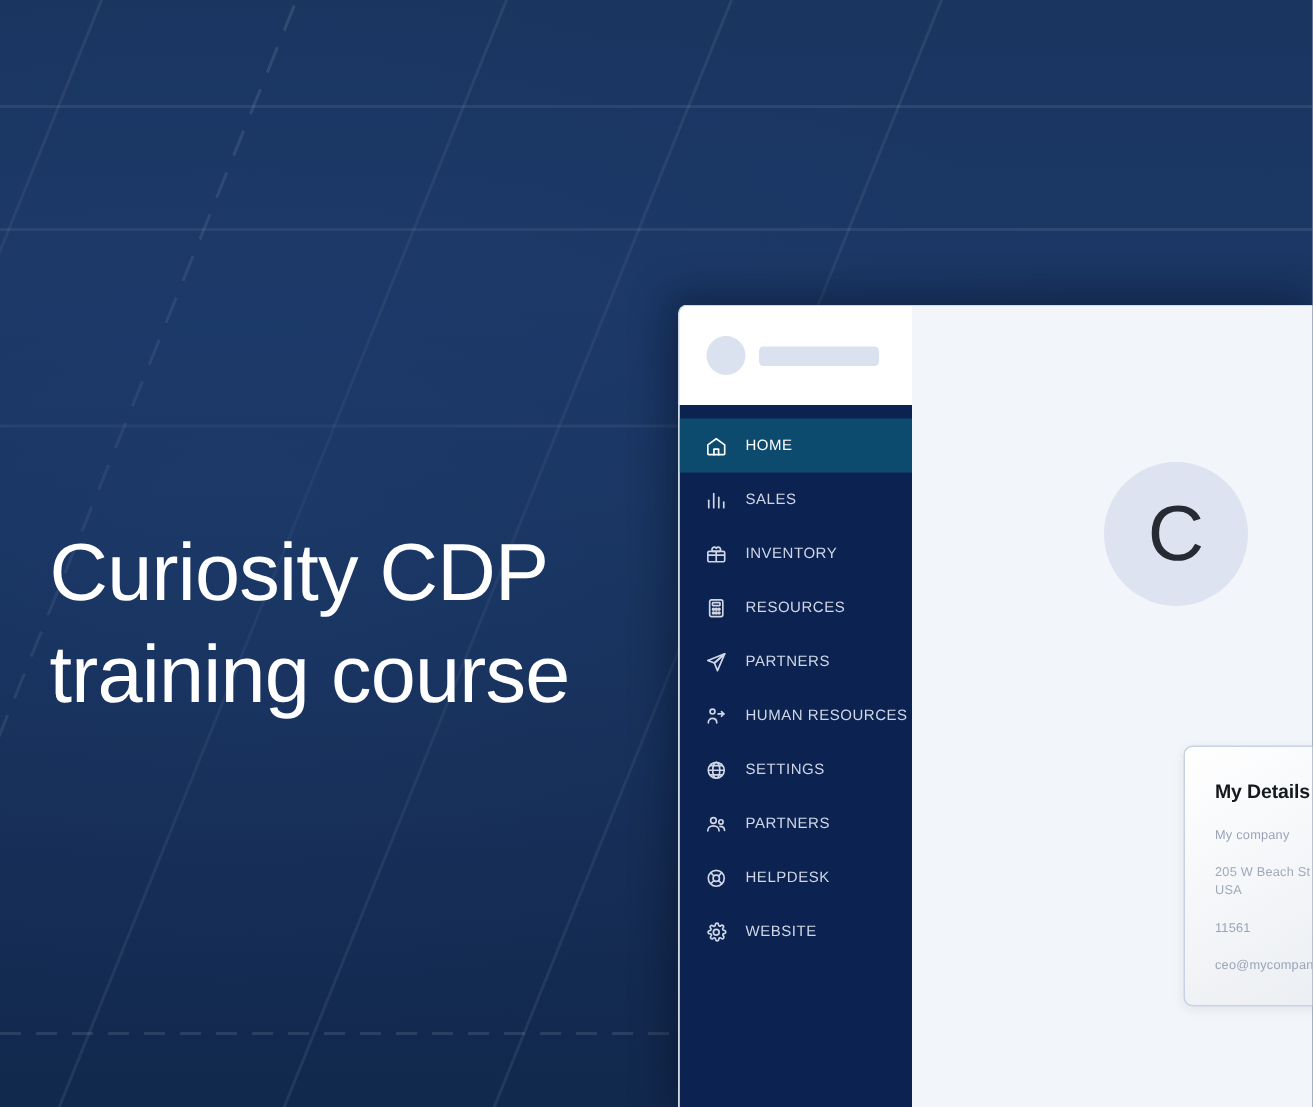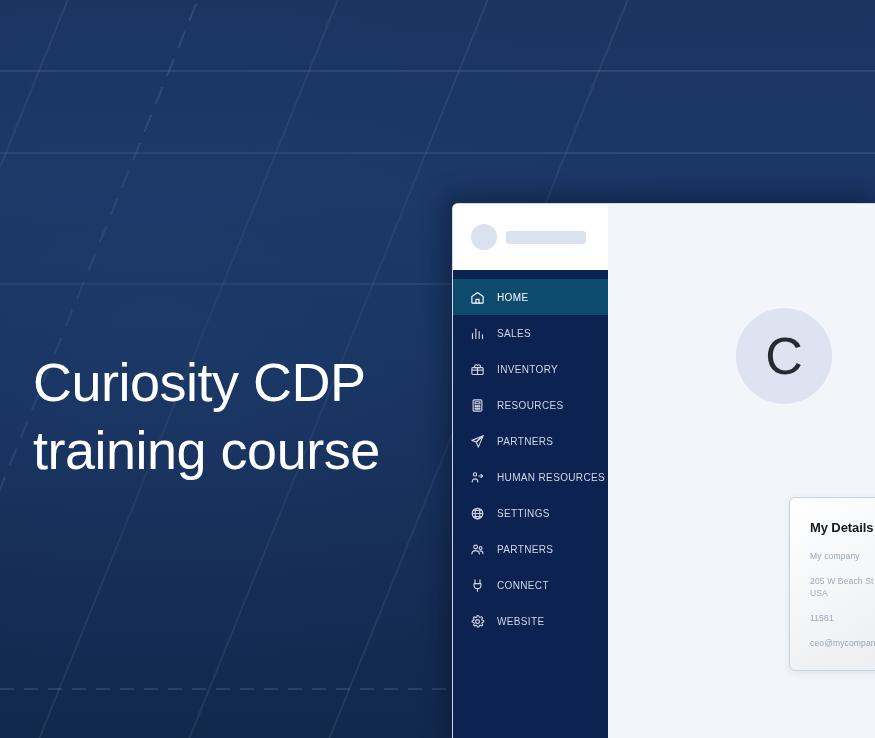--- a/index.html
+++ b/index.html
@@ -351,32 +351,34 @@
           <svg viewBox="0 0 24 24" fill="none" stroke="currentColor" stroke-width="1.8" stroke-linecap="round" stroke-linejoin="round">
               <circle cx="9" cy="8" r="3"></circle>
               <path d="M3 19c0-3.3 2.7-5.3 6-5.3s6 2 6 5.3"></path>
               <circle cx="17" cy="9.5" r="2.3"></circle>
               <path d="M16 14.2c2.7 0 4.8 1.7 4.8 4.3"></path>
             </svg>
         </span>
         <span>PARTNERS</span>
       </div>
 
-
-      <div class="nav-item">
-        <span class="nav-icon">
-          <svg viewBox="0 0 24 24" fill="none" stroke="currentColor" stroke-width="1.8" stroke-linecap="round" stroke-linejoin="round">
-              <path d="M8 3v6"></path>
-              <path d="M16 3v6"></path>
-              <path d="M6.5 9h11v2.5a5.5 5.5 0 0 1-11 0z"></path>
-              <path d="M12 17v4"></path>
-            </svg>
-        </span>
-        <span>CONNECT</span>
-      </div>
+      <div class="nav-item">
+        <span class="nav-icon">
+          <svg viewBox="0 0 24 24" fill="none" stroke="currentColor" stroke-width="1.8">
+              <circle cx="12" cy="12" r="8.5"></circle>
+              <circle cx="12" cy="12" r="3.4"></circle>
+              <path d="M6 6l3.6 3.6"></path>
+              <path d="M18 6l-3.6 3.6"></path>
+              <path d="M6 18l3.6-3.6"></path>
+              <path d="M18 18l-3.6-3.6"></path>
+            </svg>
+        </span>
+        <span>HELPDESK</span>
+      </div>
+
 
       <div class="nav-item">
         <span class="nav-icon">
           <svg viewBox="0 0 24 24" fill="none" stroke="currentColor" stroke-width="1.8" stroke-linejoin="round">
               <circle cx="12" cy="12" r="3.1"></circle>
               <path d="M19.2 14.4a1.4 1.4 0 0 0 .3 1.5l.1.1a1.7 1.7 0 1 1-2.4 2.4l-.1-.1a1.4 1.4 0 0 0-1.5-.3 1.4 1.4 0 0 0-.9 1.3v.2a1.7 1.7 0 1 1-3.4 0v-.1a1.4 1.4 0 0 0-.9-1.3 1.4 1.4 0 0 0-1.5.3l-.1.1a1.7 1.7 0 1 1-2.4-2.4l.1-.1a1.4 1.4 0 0 0 .3-1.5 1.4 1.4 0 0 0-1.3-.9H5a1.7 1.7 0 1 1 0-3.4h.1a1.4 1.4 0 0 0 1.3-.9 1.4 1.4 0 0 0-.3-1.5l-.1-.1A1.7 1.7 0 1 1 8.4 5.2l.1.1a1.4 1.4 0 0 0 1.5.3h.1a1.4 1.4 0 0 0 .9-1.3V4a1.7 1.7 0 1 1 3.4 0v.1a1.4 1.4 0 0 0 .9 1.3 1.4 1.4 0 0 0 1.5-.3l.1-.1a1.7 1.7 0 1 1 2.4 2.4l-.1.1a1.4 1.4 0 0 0-.3 1.5v.1a1.4 1.4 0 0 0 1.3.9h.2a1.7 1.7 0 1 1 0 3.4h-.1a1.4 1.4 0 0 0-1.3.9z"></path>
             </svg>
         </span>
         <span>WEBSITE</span>
       </div>

